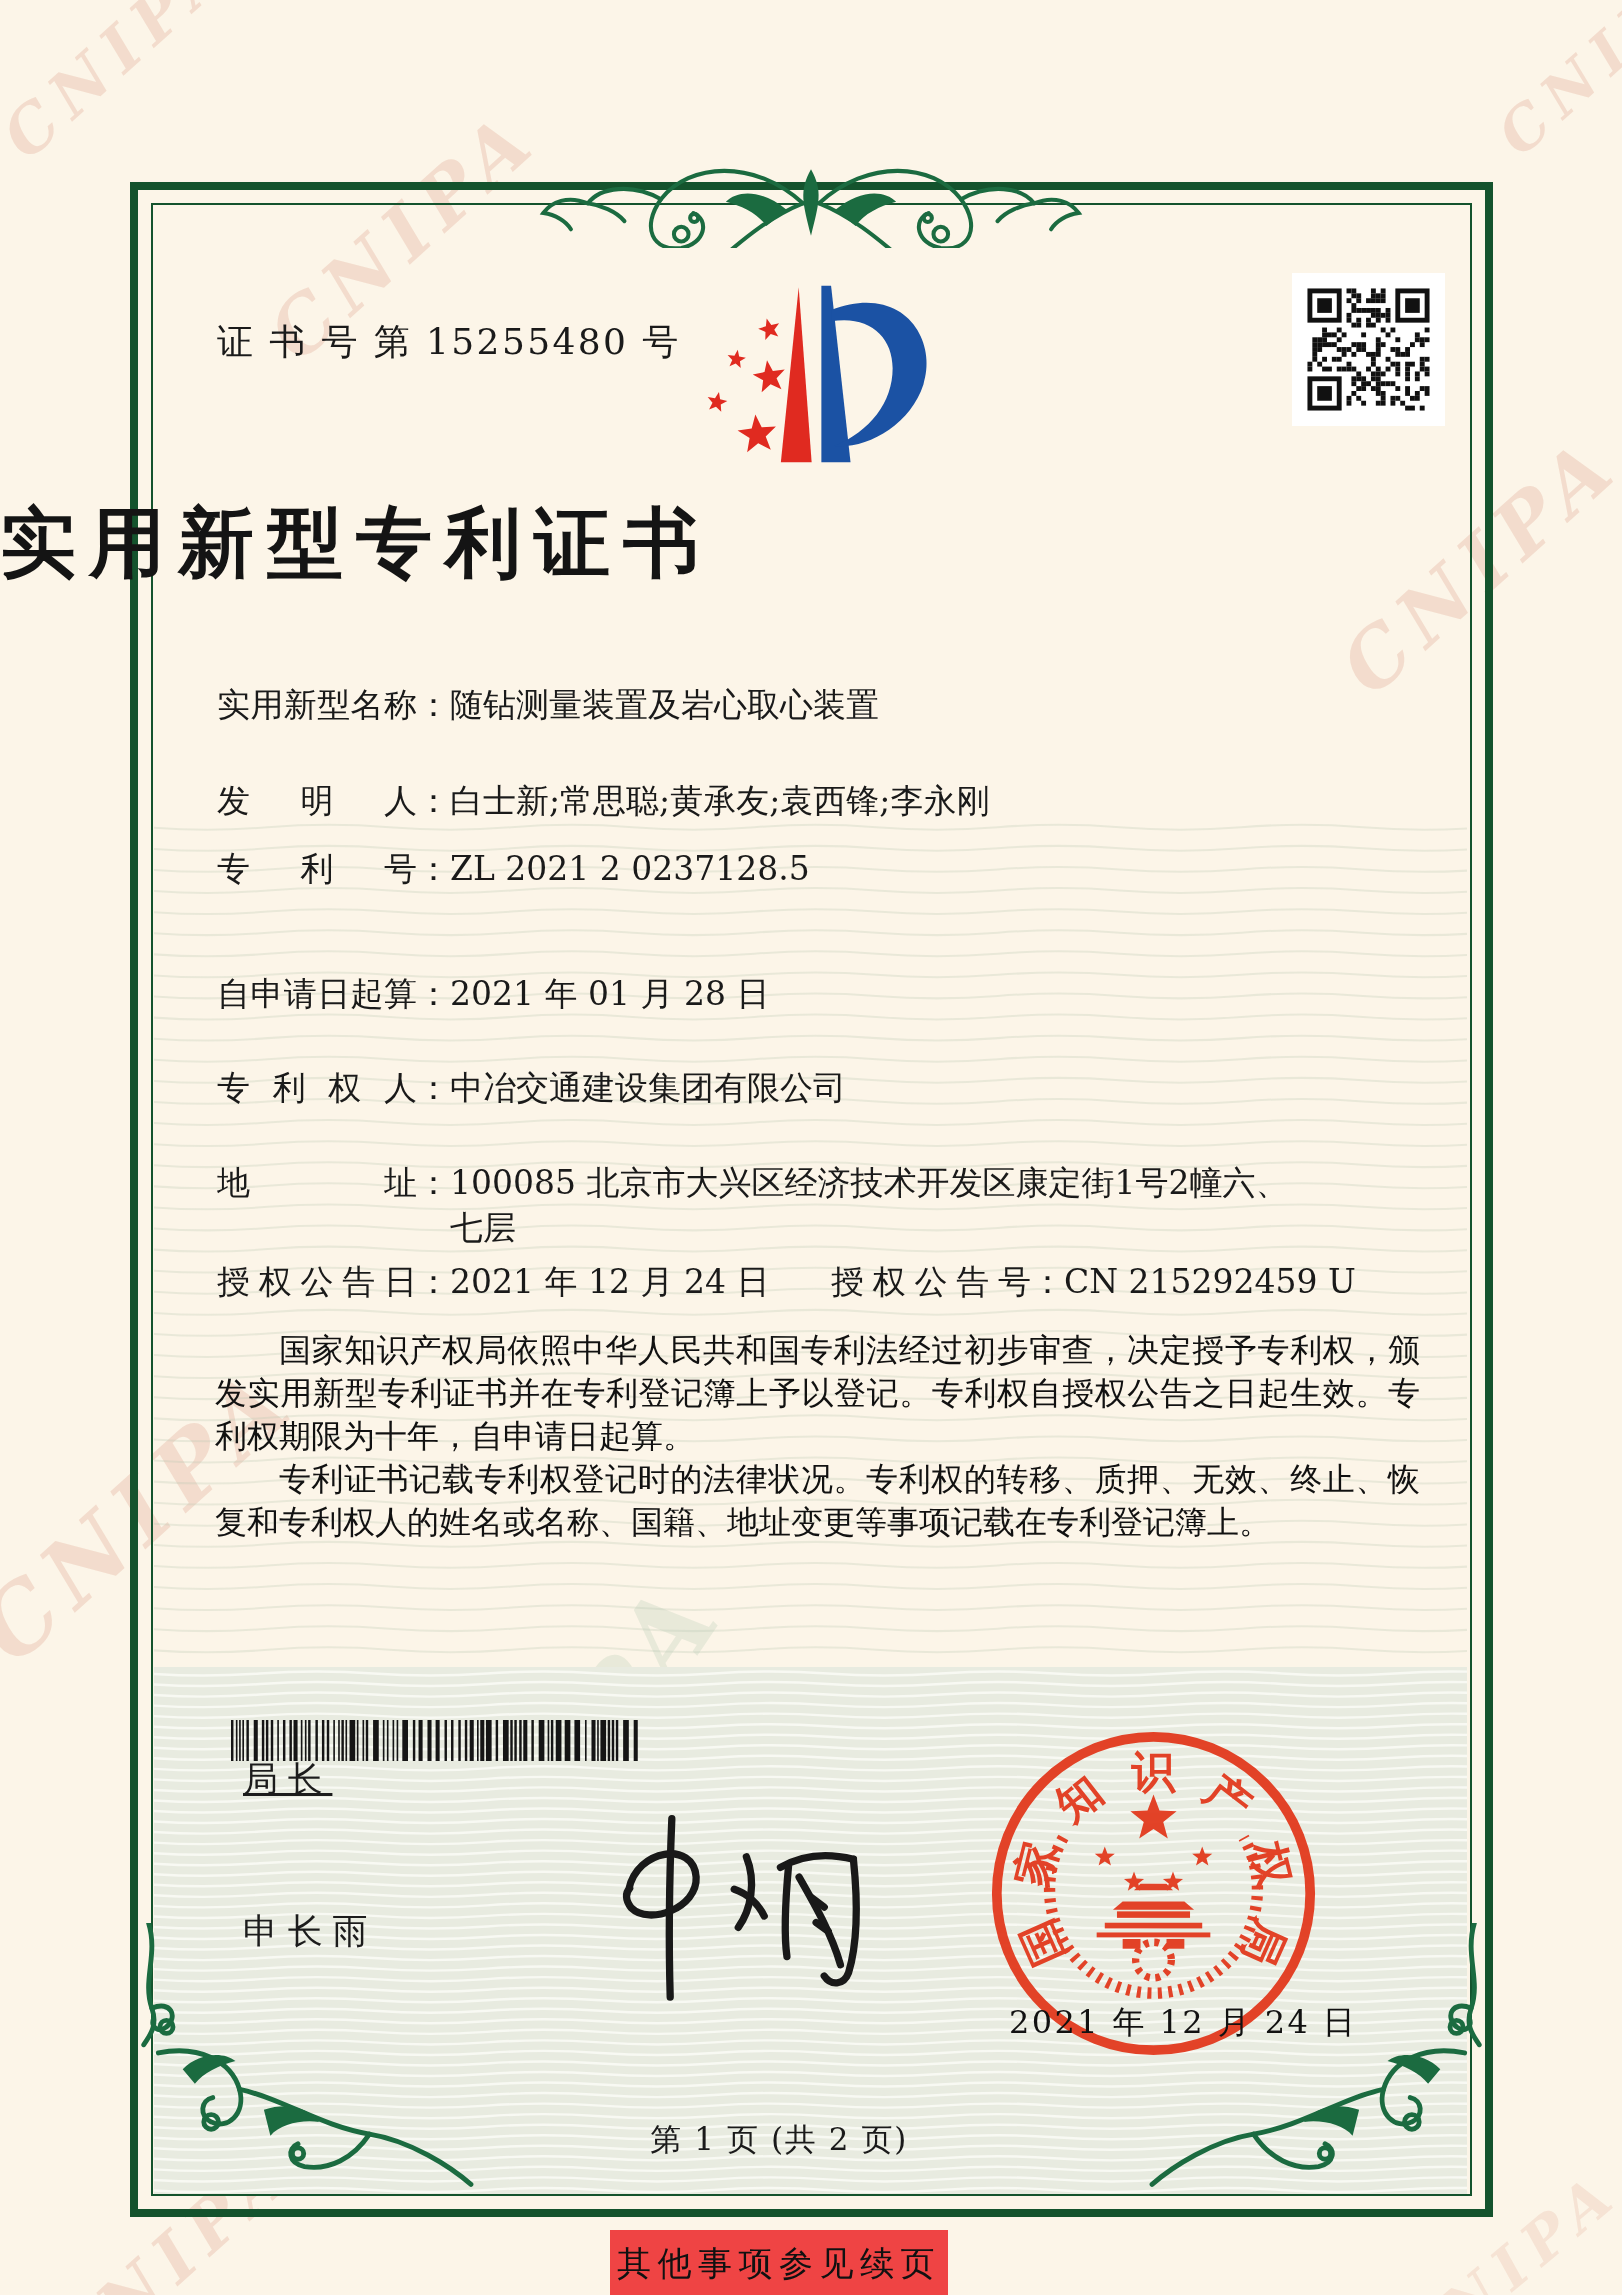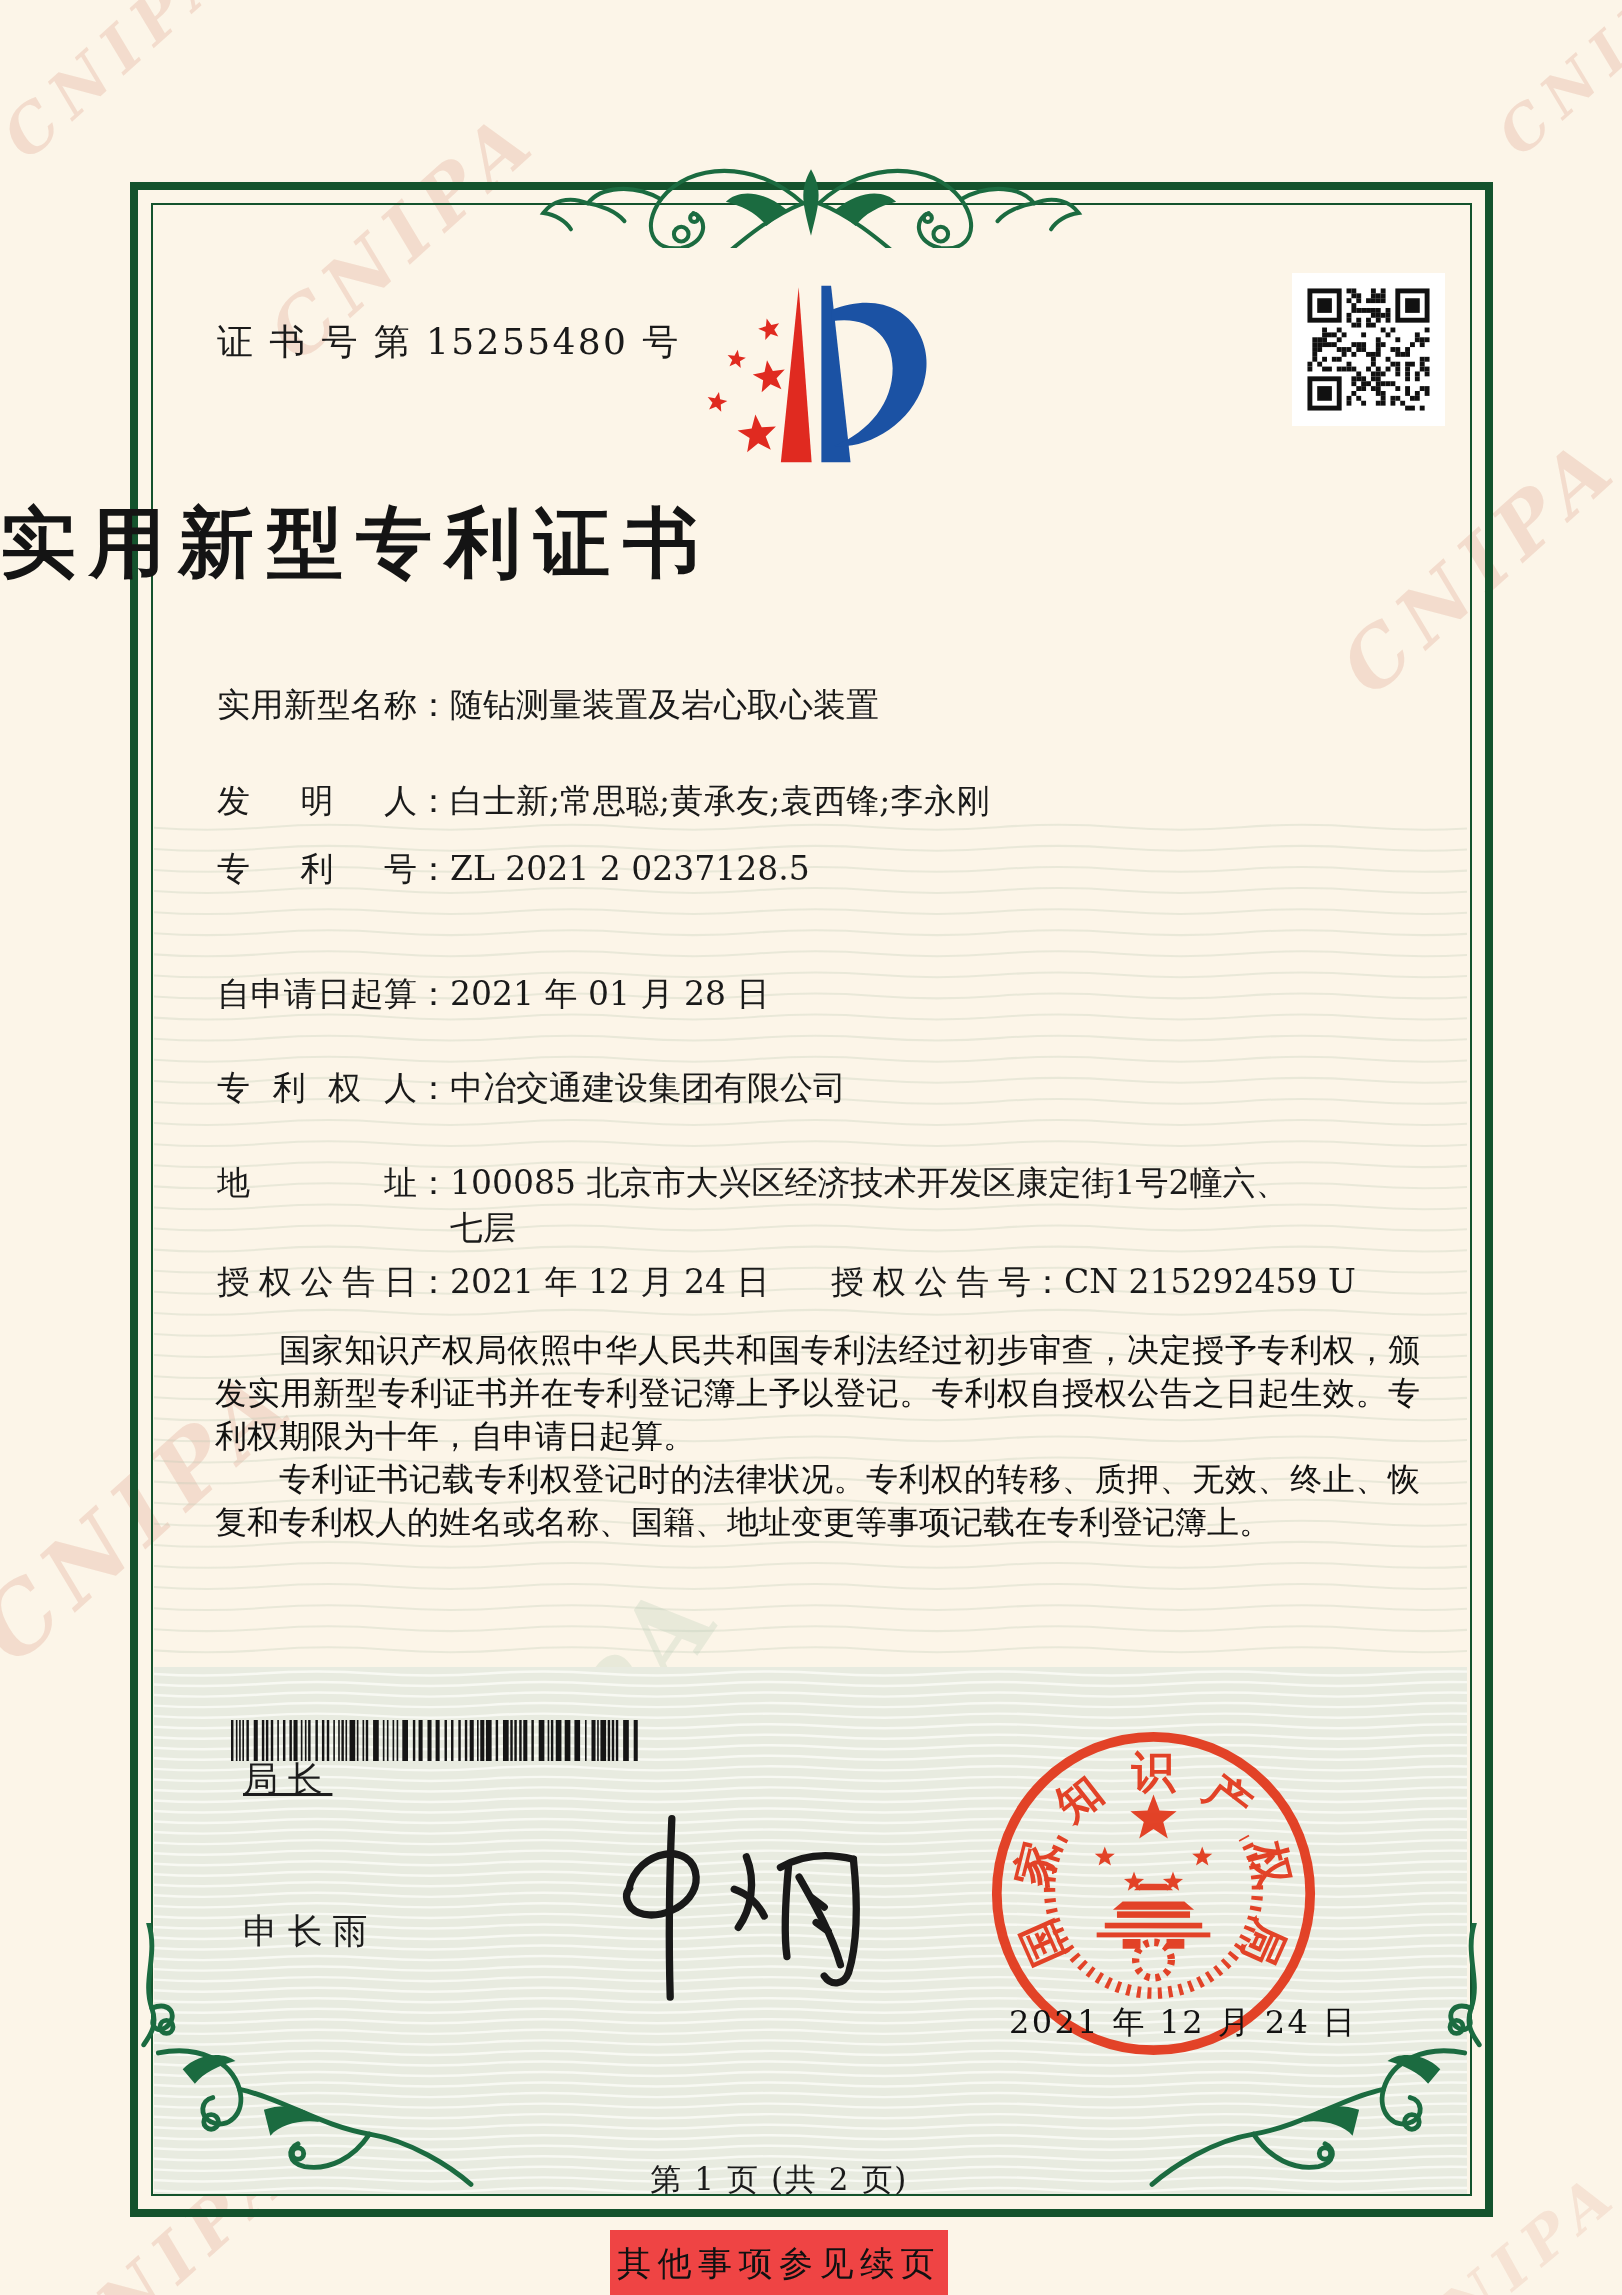--- a/index.html
+++ b/index.html
@@ -48,21 +48,21 @@
   .barcode{position:absolute;left:231px;top:1720px;width:410px;height:41px;z-index:3;}
   .signer-title{position:absolute;left:243px;top:1756px;font-size:35px;letter-spacing:9.7px;
                 font-family:"DejaVu Sans",sans-serif;z-index:3;color:#1c1c1c;text-decoration:underline;}
   .signer-name{position:absolute;left:243px;top:1908px;font-size:35px;letter-spacing:9.7px;
                font-family:"DejaVu Sans",sans-serif;z-index:3;color:#1c1c1c;}
   .signature{position:absolute;left:487px;top:1812px;width:381px;height:191px;z-index:3;}
   .seal{position:absolute;left:983px;top:1723px;width:341px;height:341px;z-index:3;opacity:.95;}
   .seal-date{position:absolute;left:1009px;top:2001px;font-size:32px;letter-spacing:2.4px;
              color:#111;z-index:4;white-space:nowrap;}
   .page-no{position:absolute;left:292px;top:2119px;width:974px;text-align:center;
-           font-size:31px;letter-spacing:1.6px;z-index:3;margin-top:40px;}
+           font-size:31px;letter-spacing:1.6px;z-index:3;}
   .cont-strip{position:absolute;left:610px;top:2230px;width:338px;height:66px;background:#ef4444;
               z-index:3;text-align:center;line-height:66px;font-size:34px;letter-spacing:6.5px;color:#111;}
   
   .orn{position:absolute;z-index:4;}
   .orn-top{left:519px;top:114px;width:584px;height:134px;}
   .orn-bl{left:134px;top:1923px;width:341px;height:272px;}
   .orn-br{left:1148px;top:1923px;width:341px;height:272px;transform:scaleX(-1);}
 </style>
 </head>
 <body>

